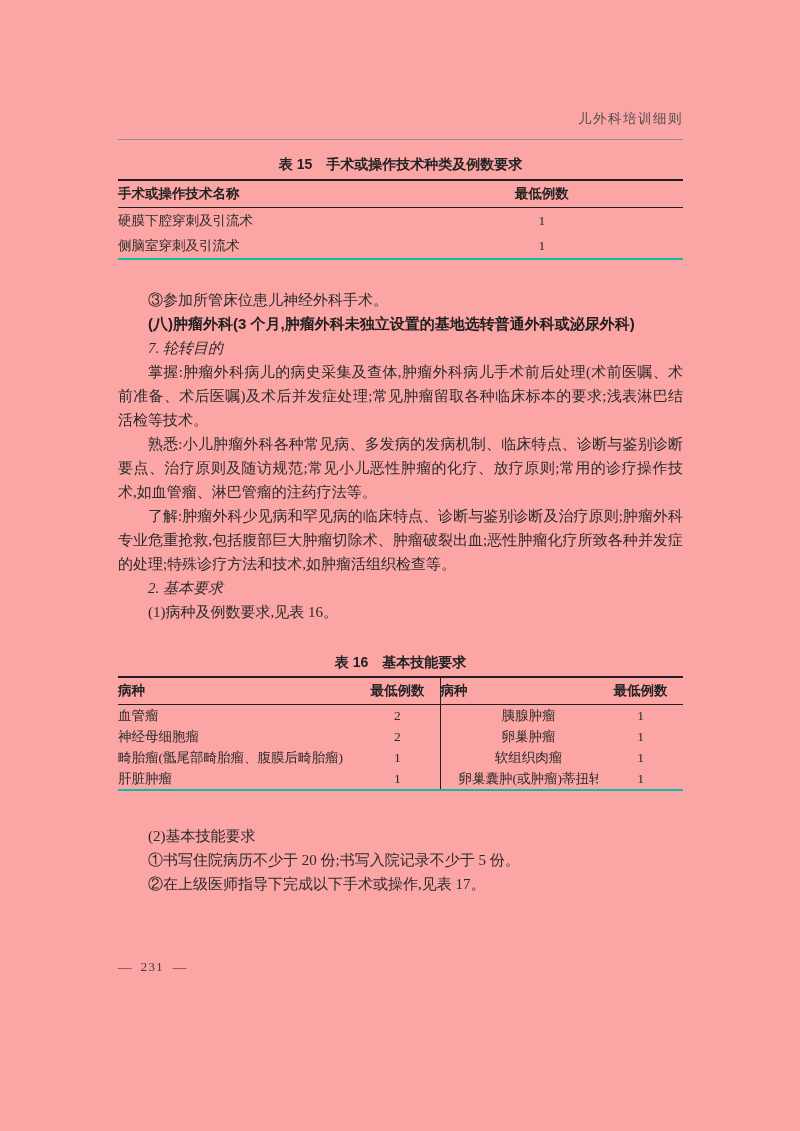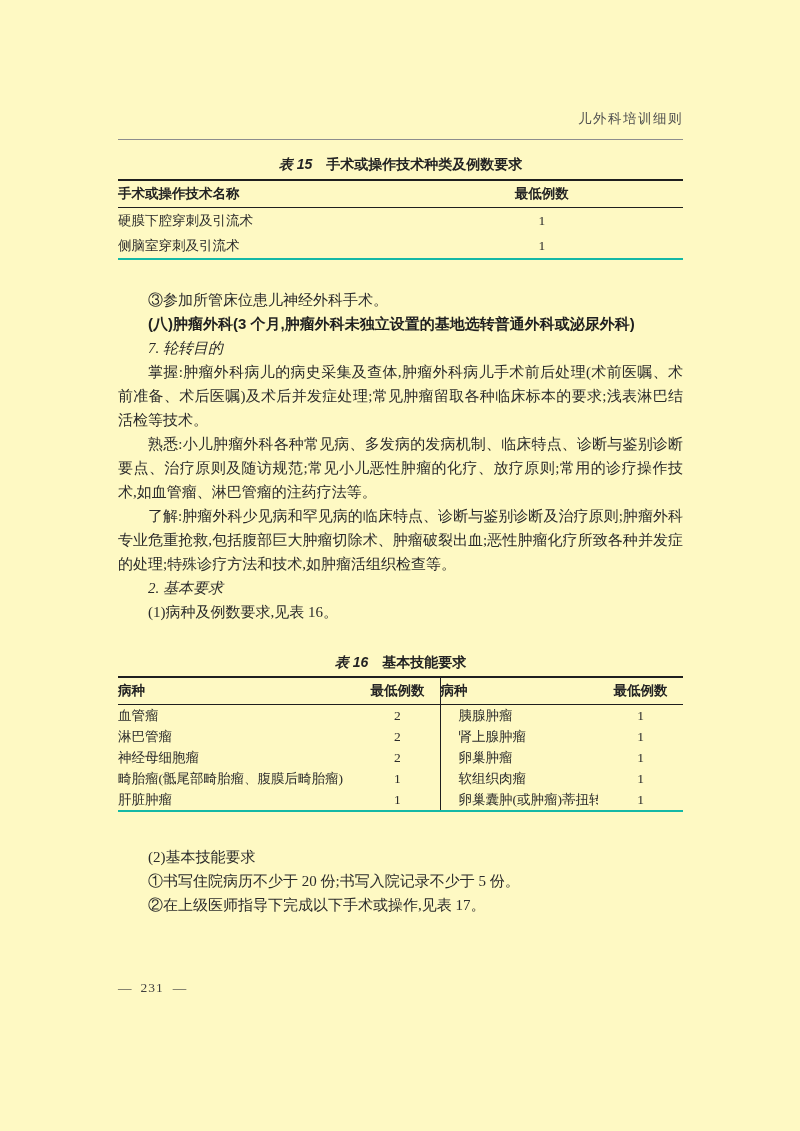--- a/index.html
+++ b/index.html
@@ -2,38 +2,38 @@
 <html><head>
 <meta charset="utf-8">
 <style>
   html,body { margin:0; padding:0; }
   body {
     width:800px; height:1131px;
     background:#ffffff;
     font-family:"Liberation Serif","DejaVu Serif",serif;
     color:#2b2b2b;
   }
-  .page { position:relative; width:800px; height:1131px; background:#fef9c3; overflow:hidden; }
+  .page { position:relative; width:800px; height:1131px; background:#fca5a5; overflow:hidden; }
   .content { position:absolute; left:118px; top:0; width:565px; }
 
   
   .running-head {
     margin-top:110px; text-align:right;
     font-size:13.5px; line-height:18px; color:#4f4f4f; letter-spacing:1.5px;
   }
   .head-rule { height:0; border-top:1.5px solid #8d8d8d; margin-top:11px; }
 
   
   .table-caption {
     text-align:center; font-weight:bold; font-size:14px; line-height:16px;
     font-family:"Liberation Sans","DejaVu Sans",sans-serif; color:#232323;
   }
   .caption-15 { margin-top:16px; }
   .caption-16 { margin-top:30px; }
-  .table-caption .cap-label { margin-right:14px;font-style:italic; }
+  .table-caption .cap-label { margin-right:14px; }
 
   
   table.dtable {
     width:100%; border-collapse:collapse; table-layout:fixed;
     border-top:2px solid #1f1f1f; border-bottom:2px solid #14b8a6;
   }
   table.t15 { margin-top:7px; }
   table.t16 { margin-top:6px; }
   .dtable thead th {
     border-bottom:1px solid #1f1f1f;
@@ -42,21 +42,21 @@
   }
   .dtable td { font-size:13.5px; color:#2b2b2b; padding:0; white-space:nowrap; overflow:hidden; }
   .t15 th, .t15 td { height:25px; vertical-align:middle; }
   .t15 thead th { height:26px; }
   .t16 thead th { height:26px; vertical-align:middle; }
   .t16 td { height:21px; vertical-align:middle; }
   .cell-name { text-align:left; padding-left:2px; }
   th.cell-name { padding-left:26px; }
   .cell-num { text-align:center; }
   .right-half { border-left:1px solid #1f1f1f; }
-  td.right-half { padding-left:18px; }
+  td.right-half { padding-left:18px;text-align:center; }
   th.right-half { padding-left:26px; text-align:left; }
 
   
   .bodytext { font-size:15px; line-height:24px; text-align:justify; color:#2b2b2b; }
   .bodytext p { margin:0; text-indent:2em; }
   .bodytext-first { margin-top:28px; }
   .bodytext-second { margin-top:33px; }
   p.hei {
     font-family:"Liberation Sans","DejaVu Sans",sans-serif;
     font-weight:bold; color:#1f1f1f;
@@ -143,26 +143,20 @@
         </tr>
       </thead>
       <tbody>
         <tr>
           <td class="cell-name">血管瘤</td>
           <td class="cell-num">2</td>
           <td class="right-half">胰腺肿瘤</td>
           <td class="cell-num">1</td>
         </tr>
         <tr>
-          <td class="cell-name">淋巴管瘤</td>
-          <td class="cell-num">2</td>
-          <td class="right-half">肾上腺肿瘤</td>
-          <td class="cell-num">1</td>
-        </tr>
-        <tr>
           <td class="cell-name">神经母细胞瘤</td>
           <td class="cell-num">2</td>
           <td class="right-half">卵巢肿瘤</td>
           <td class="cell-num">1</td>
         </tr>
         <tr>
           <td class="cell-name">畸胎瘤(骶尾部畸胎瘤、腹膜后畸胎瘤)</td>
           <td class="cell-num">1</td>
           <td class="right-half">软组织肉瘤</td>
           <td class="cell-num">1</td>

